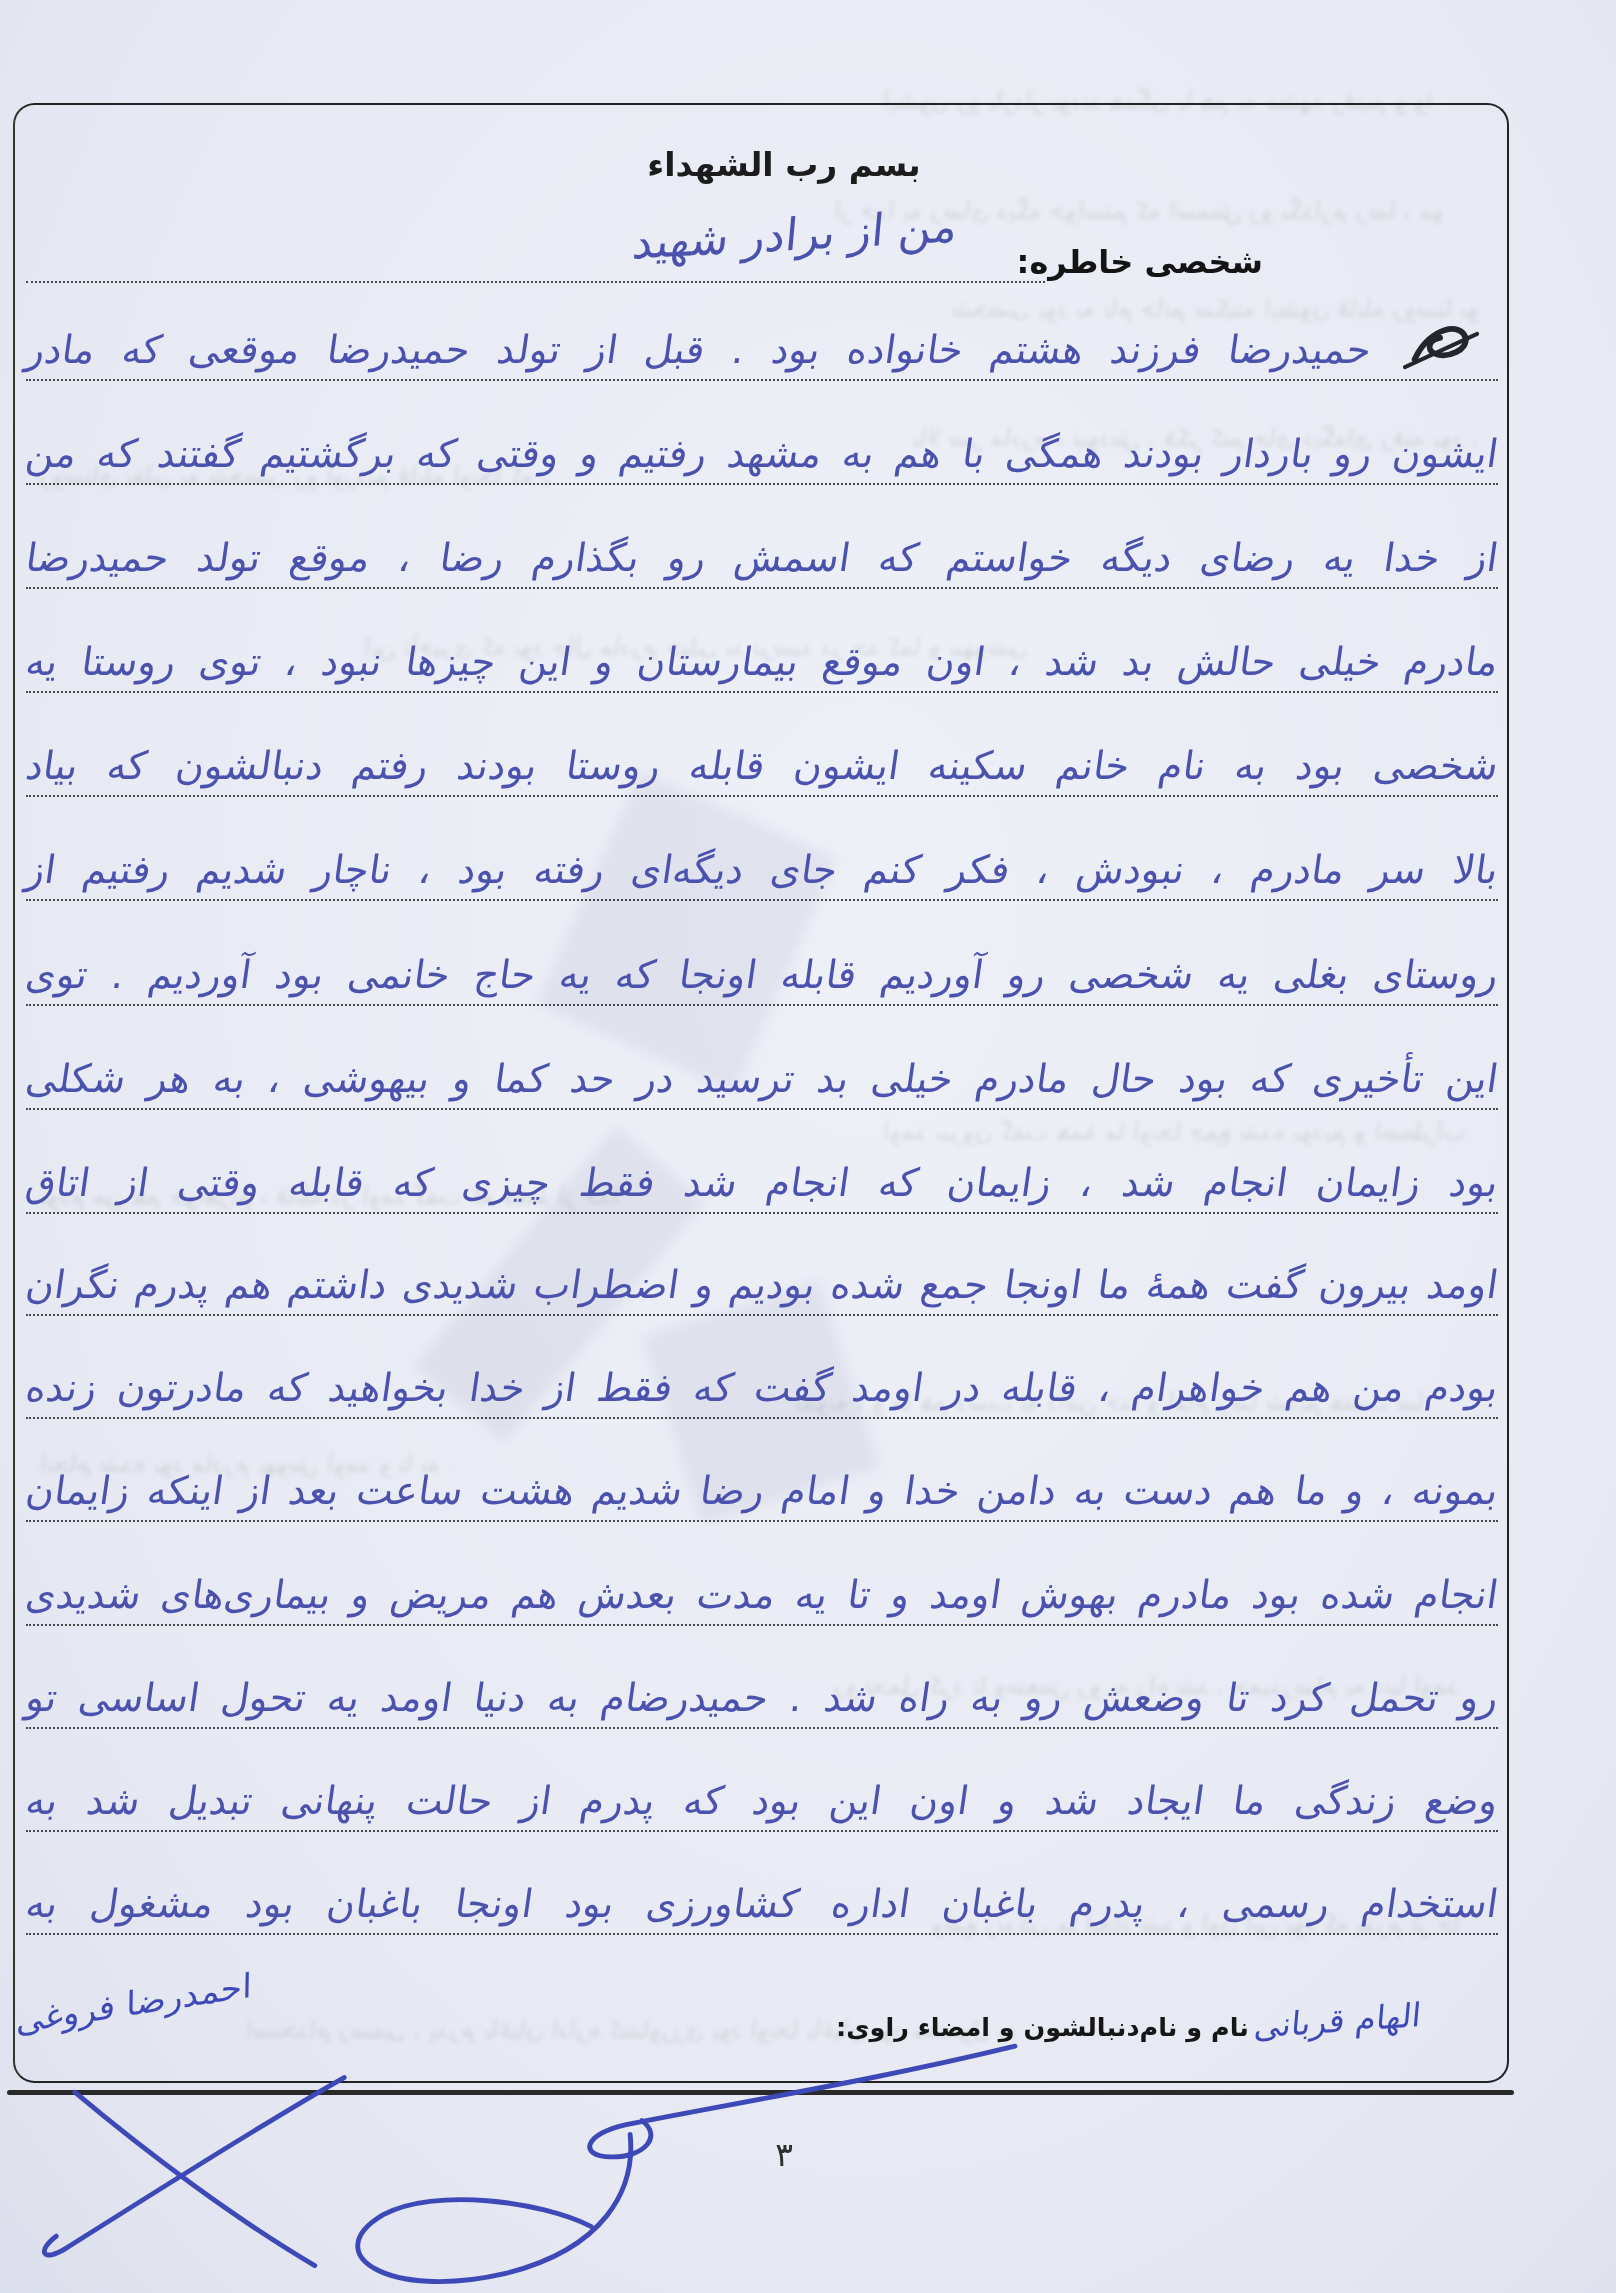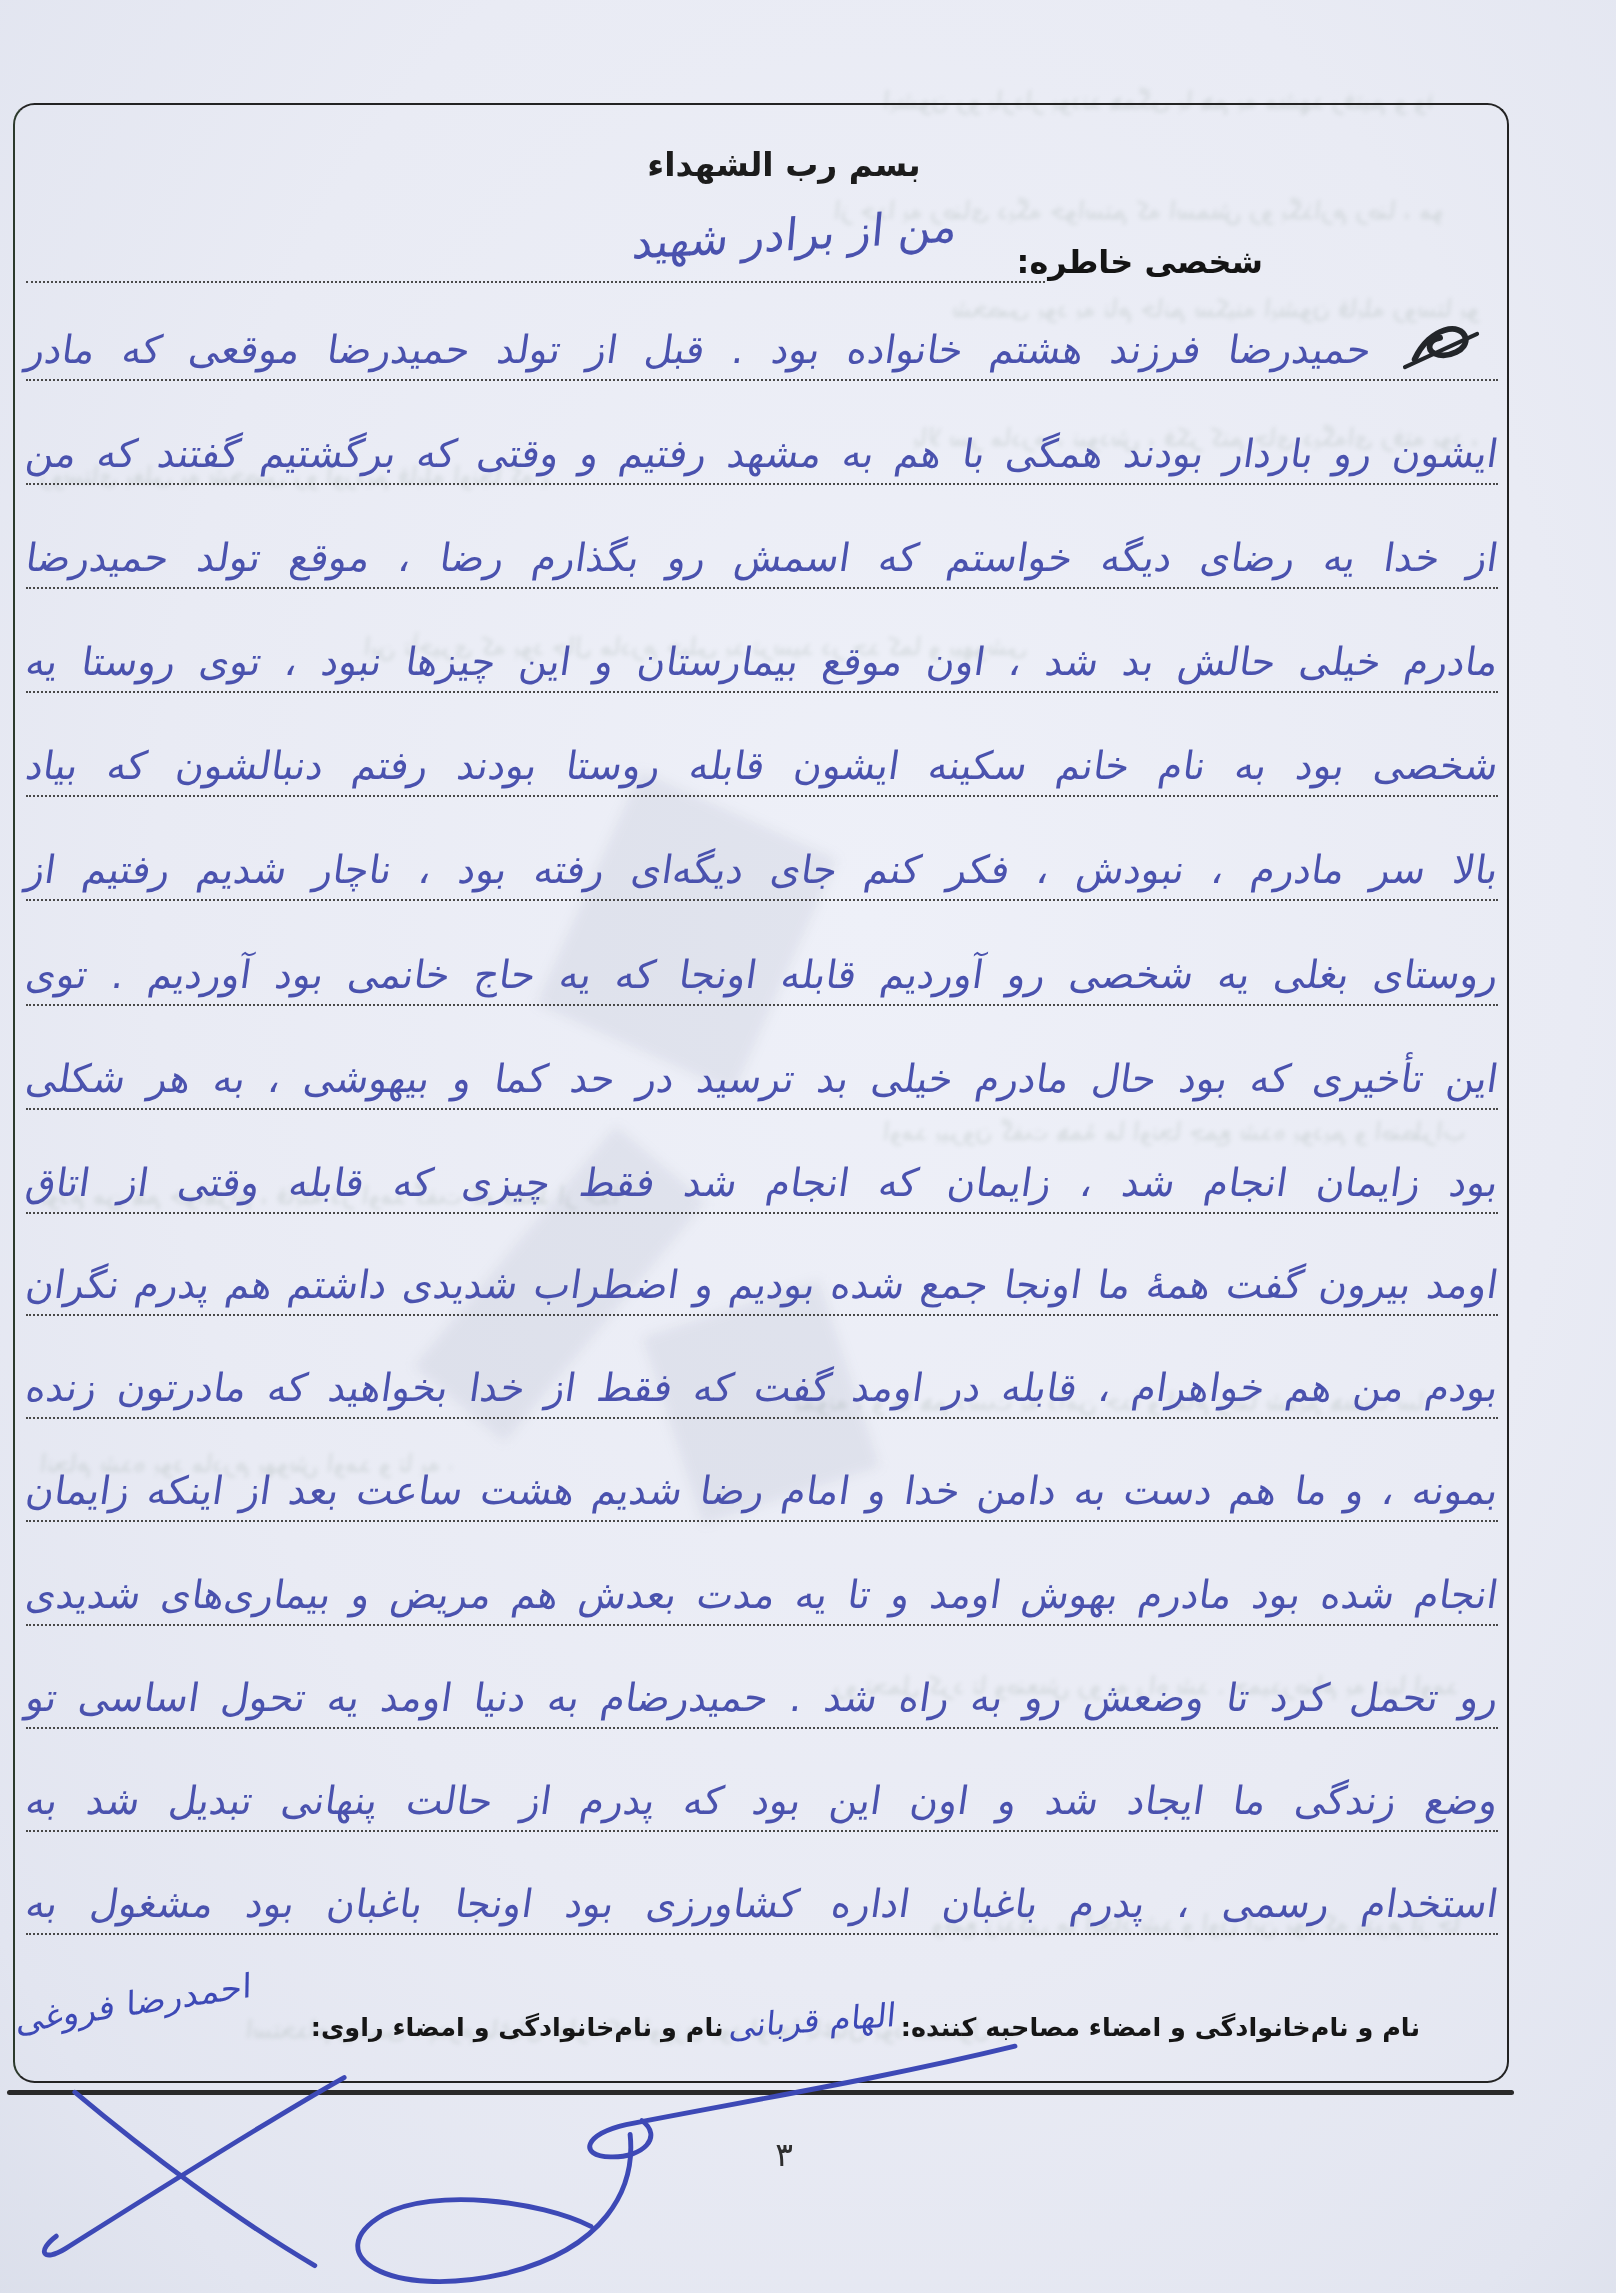--- a/index.html
+++ b/index.html
@@ -168,23 +168,22 @@
       <div class="hw hw-ink">رو تحمل کرد تا وضعش رو به راه شد .  حمیدرضام به دنیا اومد یه تحول اساسی تو</div>
     </div>
   <div class="wline" style="top:1756px;">
       <div class="hw hw-ink">وضع زندگی ما ایجاد شد و اون این بود که پدرم از حالت پنهانی تبدیل شد به</div>
     </div>
   <div class="wline" style="top:1859px;">
       <div class="hw hw-ink">استخدام رسمی ، پدرم باغبان اداره کشاورزی بود اونجا باغبان بود مشغول به</div>
     </div>
 
   <div class="footer-row">
-    <span>نام و نام‌خانوادگی و امضاء مصاحبه کننده:</span>
     <span class="fname">الهام قربانی</span>
-    <span>نام و نام‌خانوادگی و امضاء راوی:</span>
+    <span>نام و نام‌دنبالشون و امضاء راوی:</span>
     <span class="fname narrator">احمدرضا فروغی</span>
   </div>
 
   <svg class="sig-layer" viewBox="0 0 1120 290">
     <g stroke="#3d49b6" stroke-width="5" fill="none" stroke-linecap="round">
       <path d="M 360 70 C 280 115, 170 185, 75 245 C 52 259, 46 247, 66 232"></path>
       <path d="M 85 85 C 160 148, 250 215, 330 262"></path>
     </g>
     <g stroke="#3d49b6" stroke-width="5" fill="none" stroke-linecap="round">
       <path d="M 1045 38 C 905 72, 770 94, 648 118 C 606 127, 598 150, 632 151 C 666 152, 686 130, 664 114"></path>

